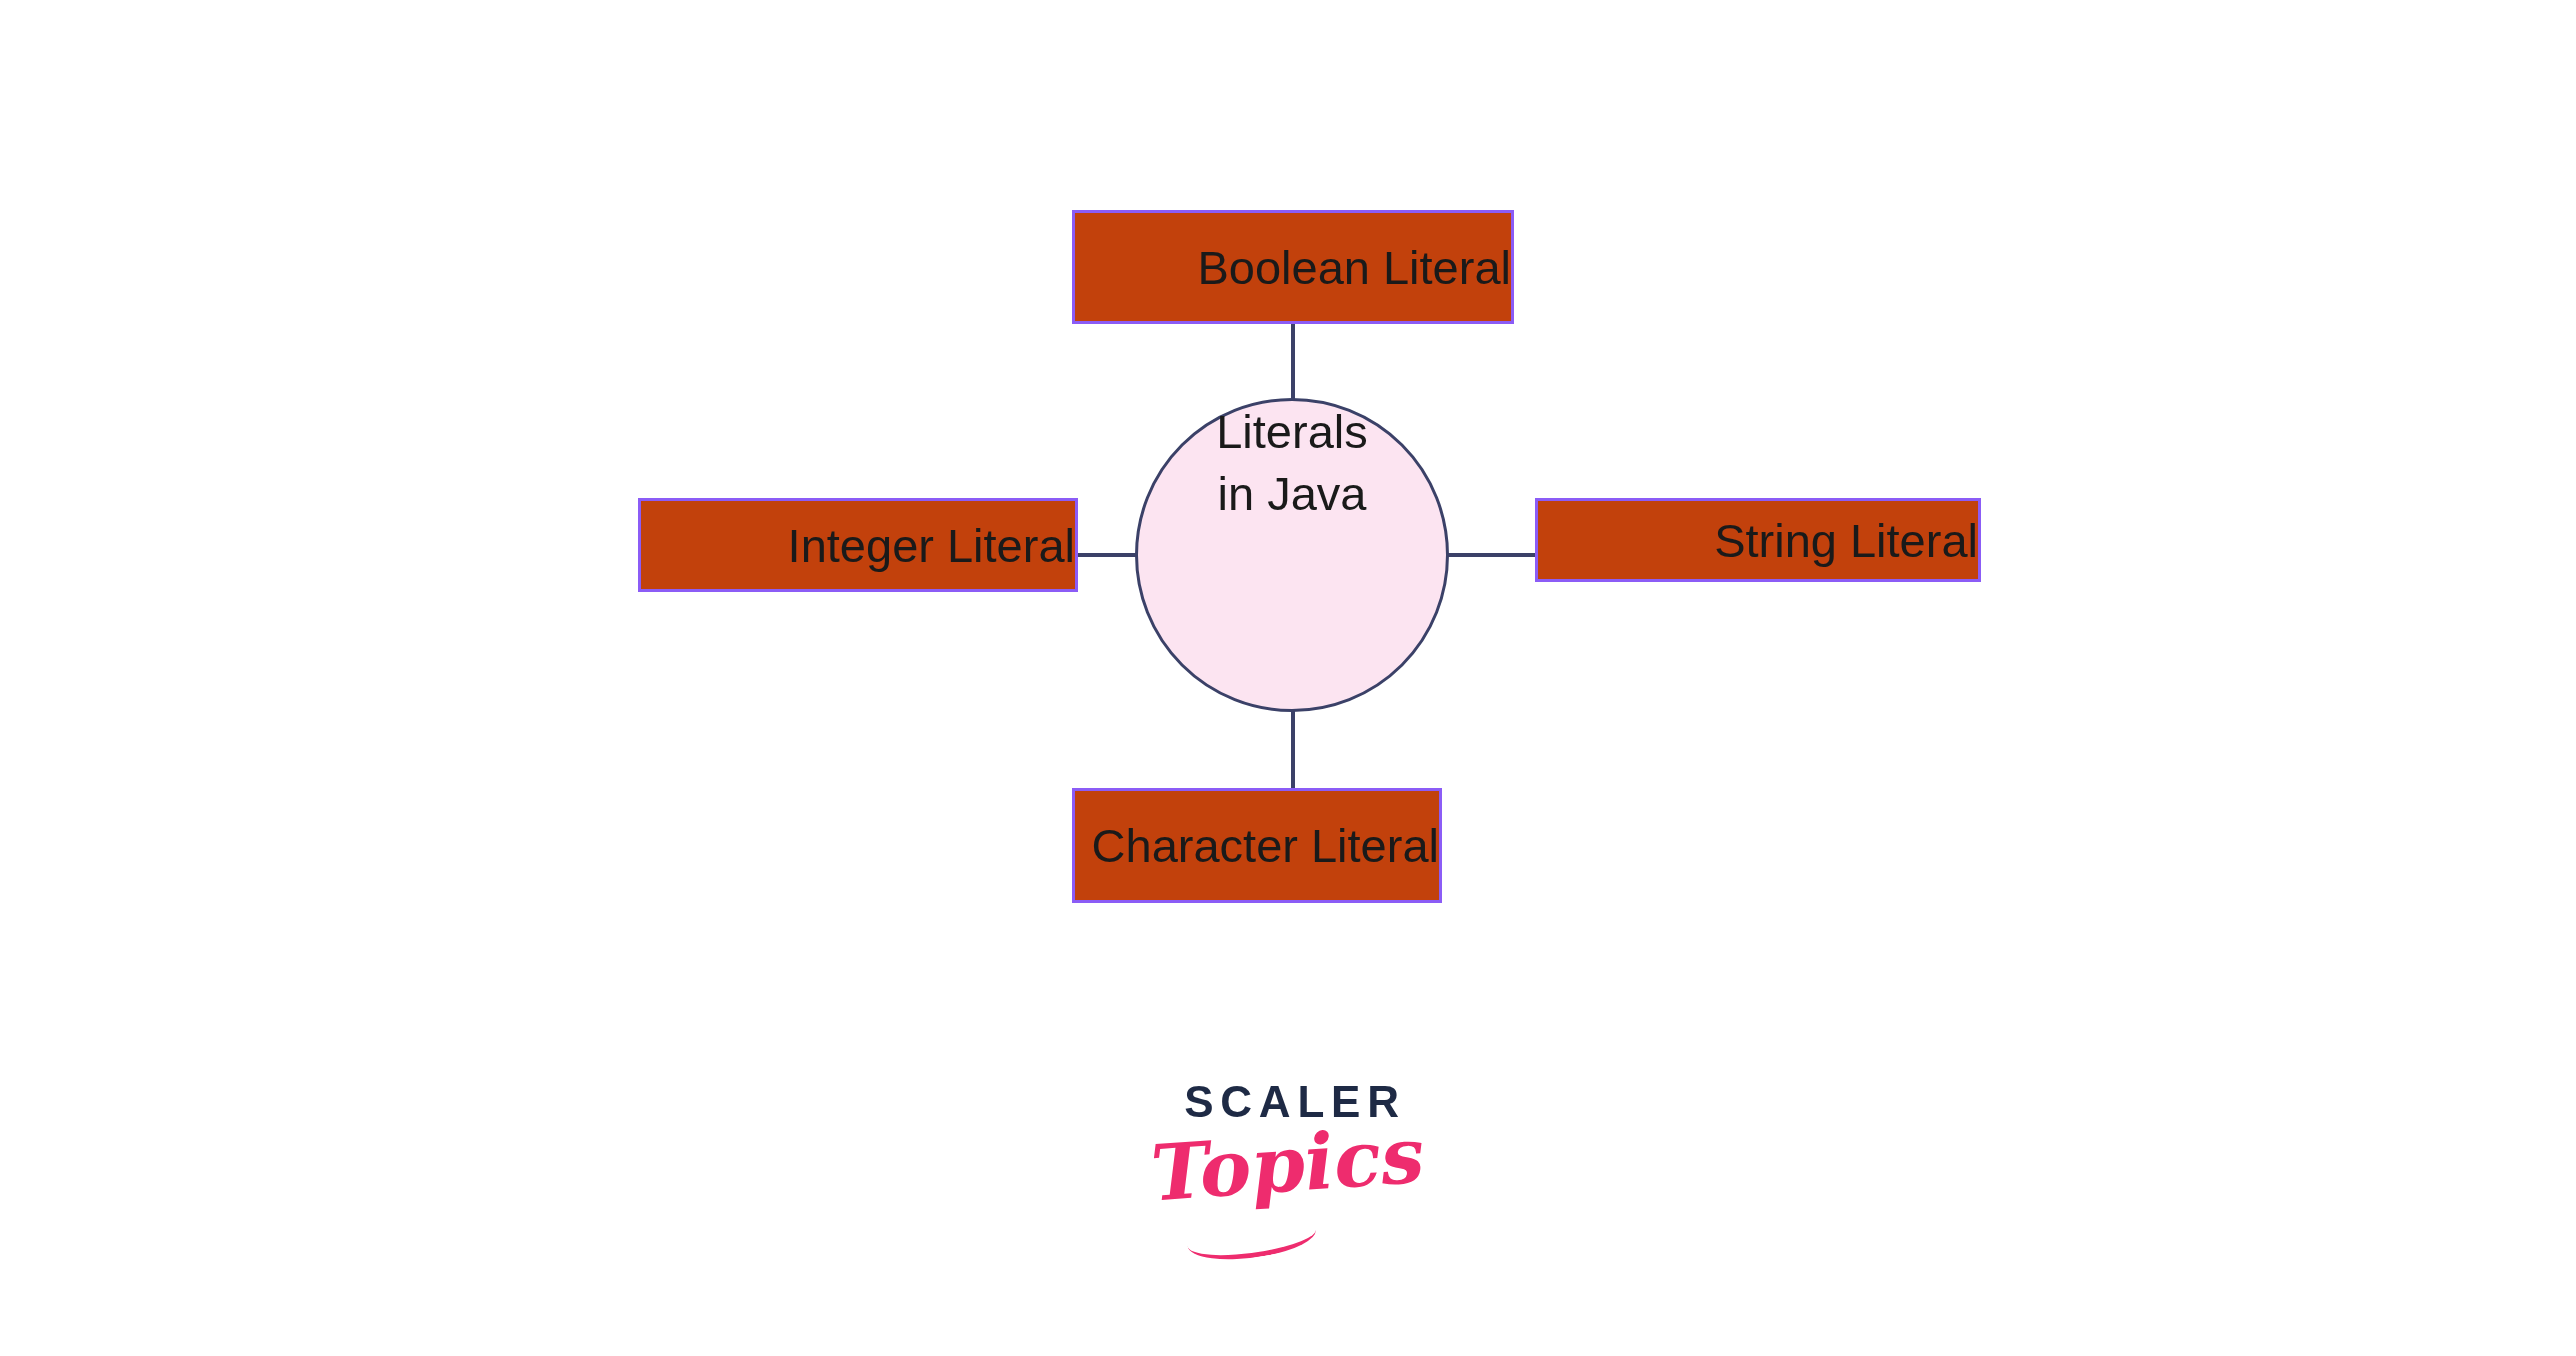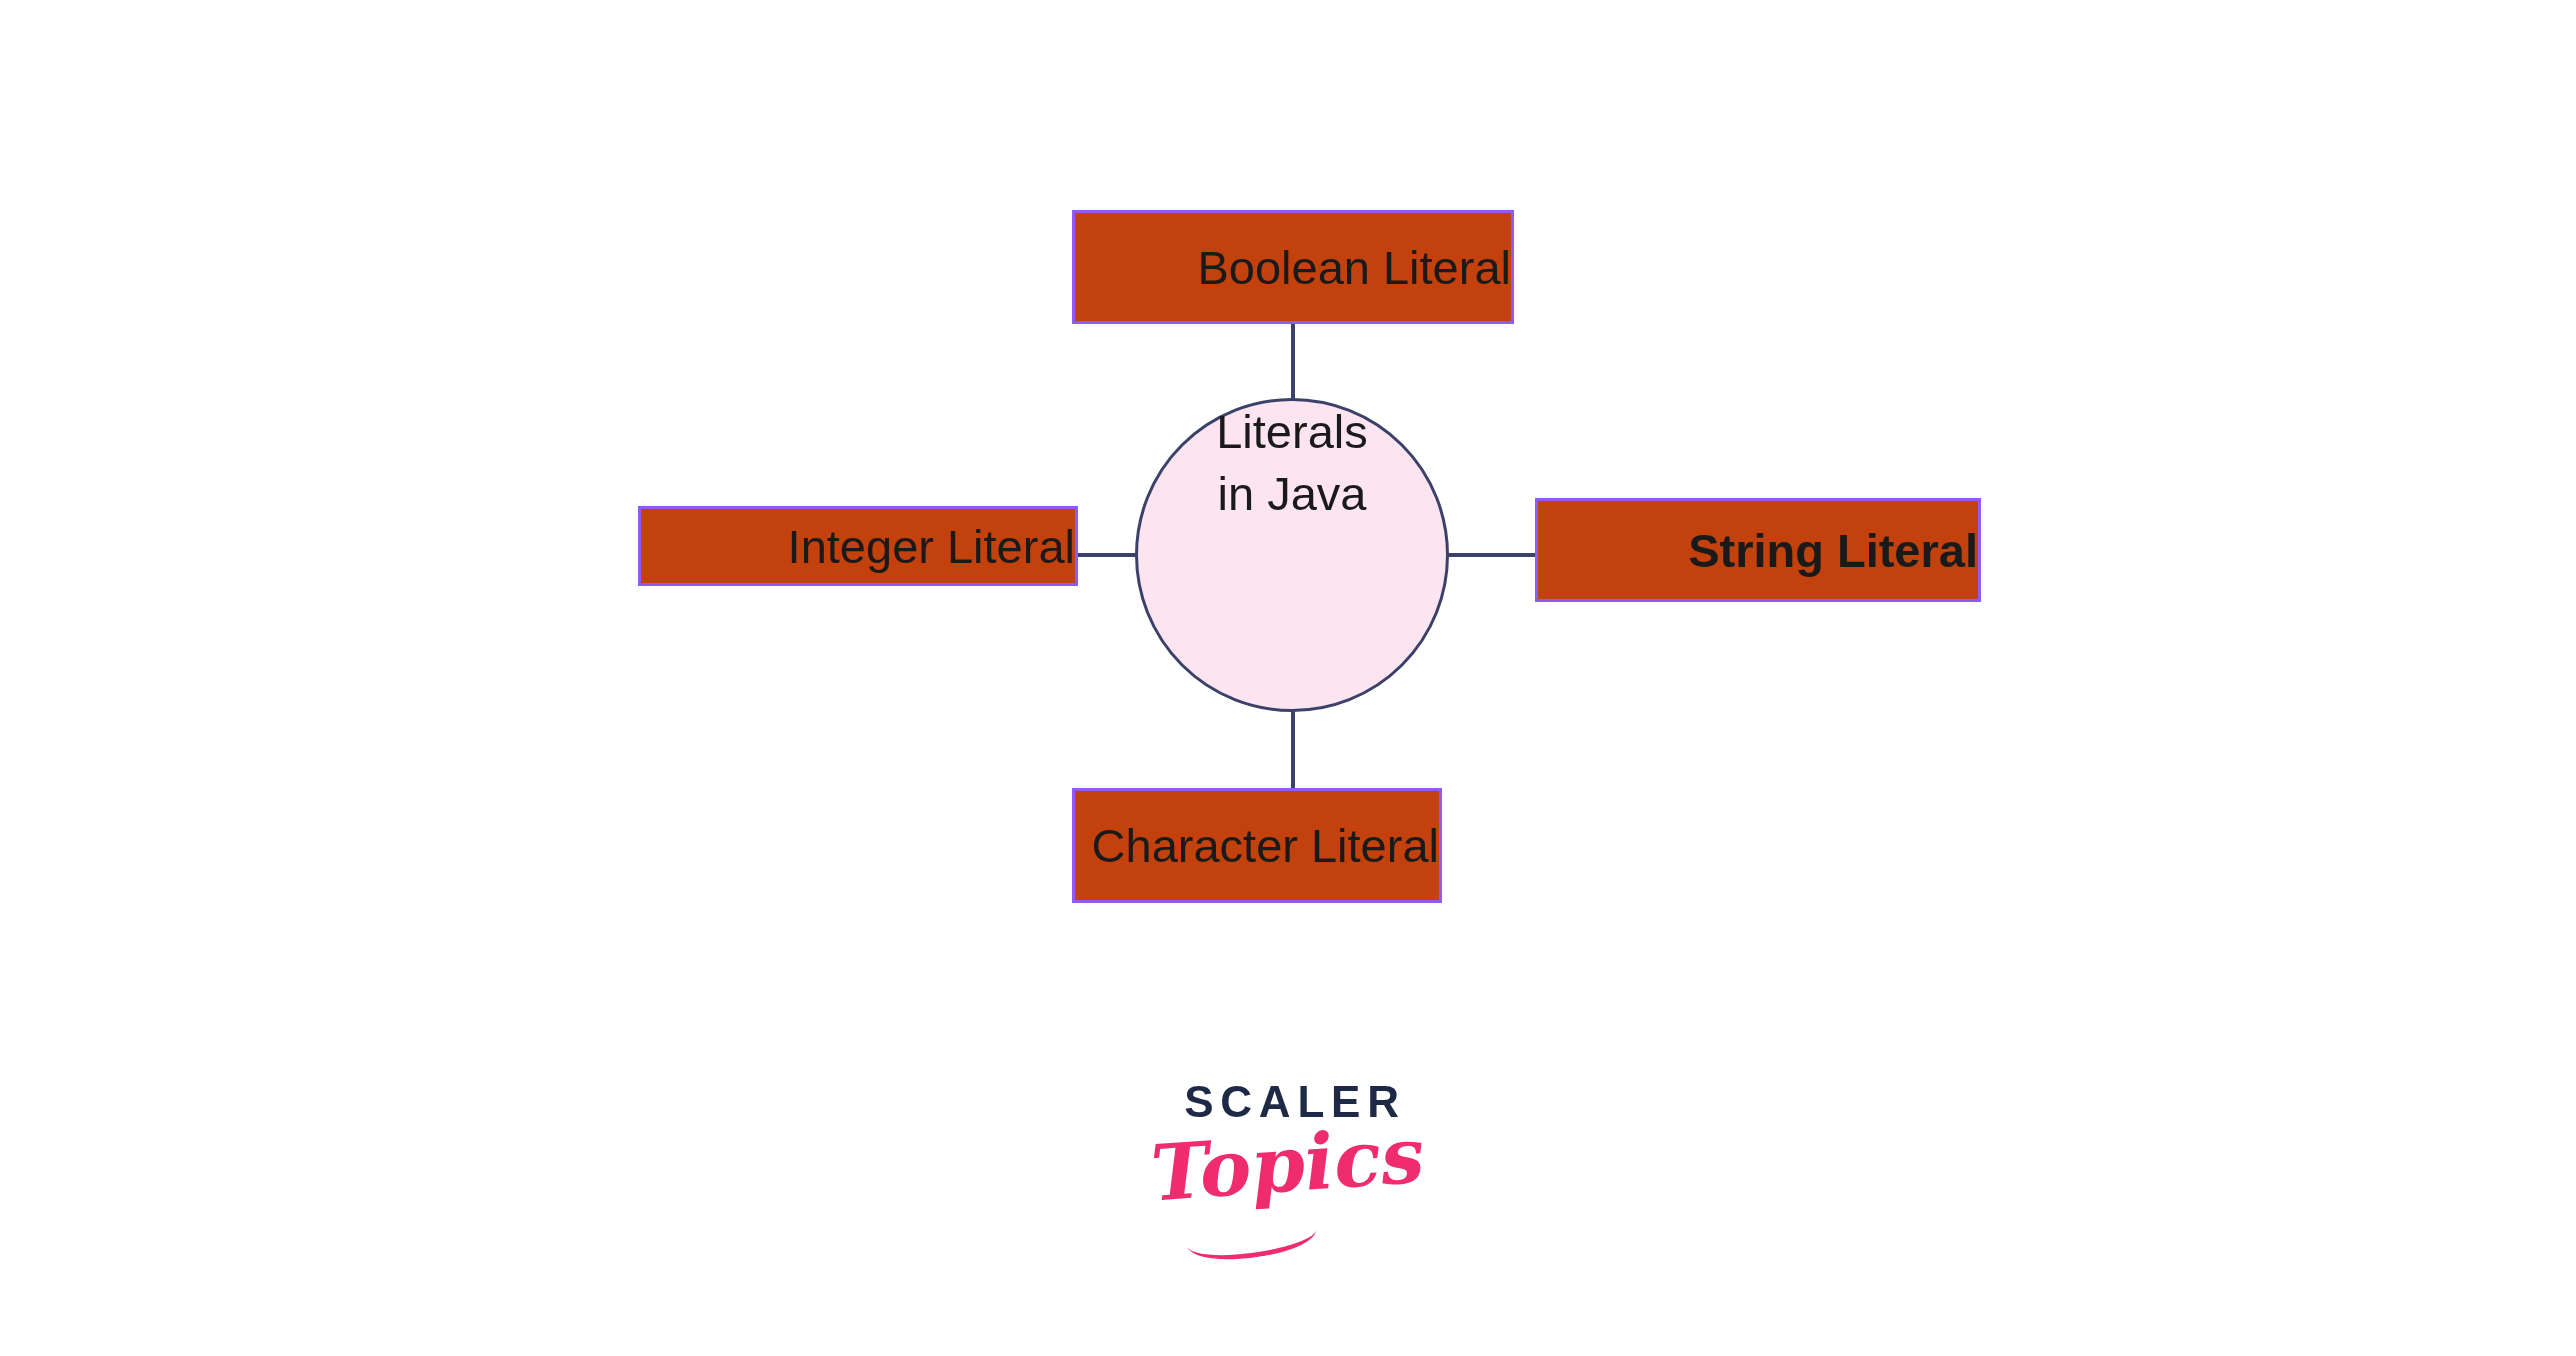--- a/index.html
+++ b/index.html
@@ -23,22 +23,22 @@
     display: flex;
     align-items: center;
     justify-content: flex-end;
     color: #1a1a1a;
     font-size: 47px;
     line-height: 1;
     white-space: nowrap;
   }
   .box-top    { left: 1072px; top: 210px;  width: 442px; height: 114px; }
   .box-bottom { left: 1072px; top: 788px; width: 370px; height: 115px; }
-  .box-left   { left: 638px;  top: 498px;  width: 440px; height: 80px; margin-top: 8px; }
-  .box-right  { left: 1535px; top: 498px;  width: 446px; height: 104px; font-weight: bold; }
+  .box-left   { left: 638px;  top: 498px;  width: 440px; height: 94px; }
+  .box-right  { left: 1535px; top: 498px;  width: 446px; height: 84px; }
 
   .center-circle {
     position: absolute;
     left: 1135px;
     top: 398px;
     width: 314px;
     height: 314px;
     border-radius: 50%;
     background: #fce4f1;
     border: 3px solid #3b4168;

